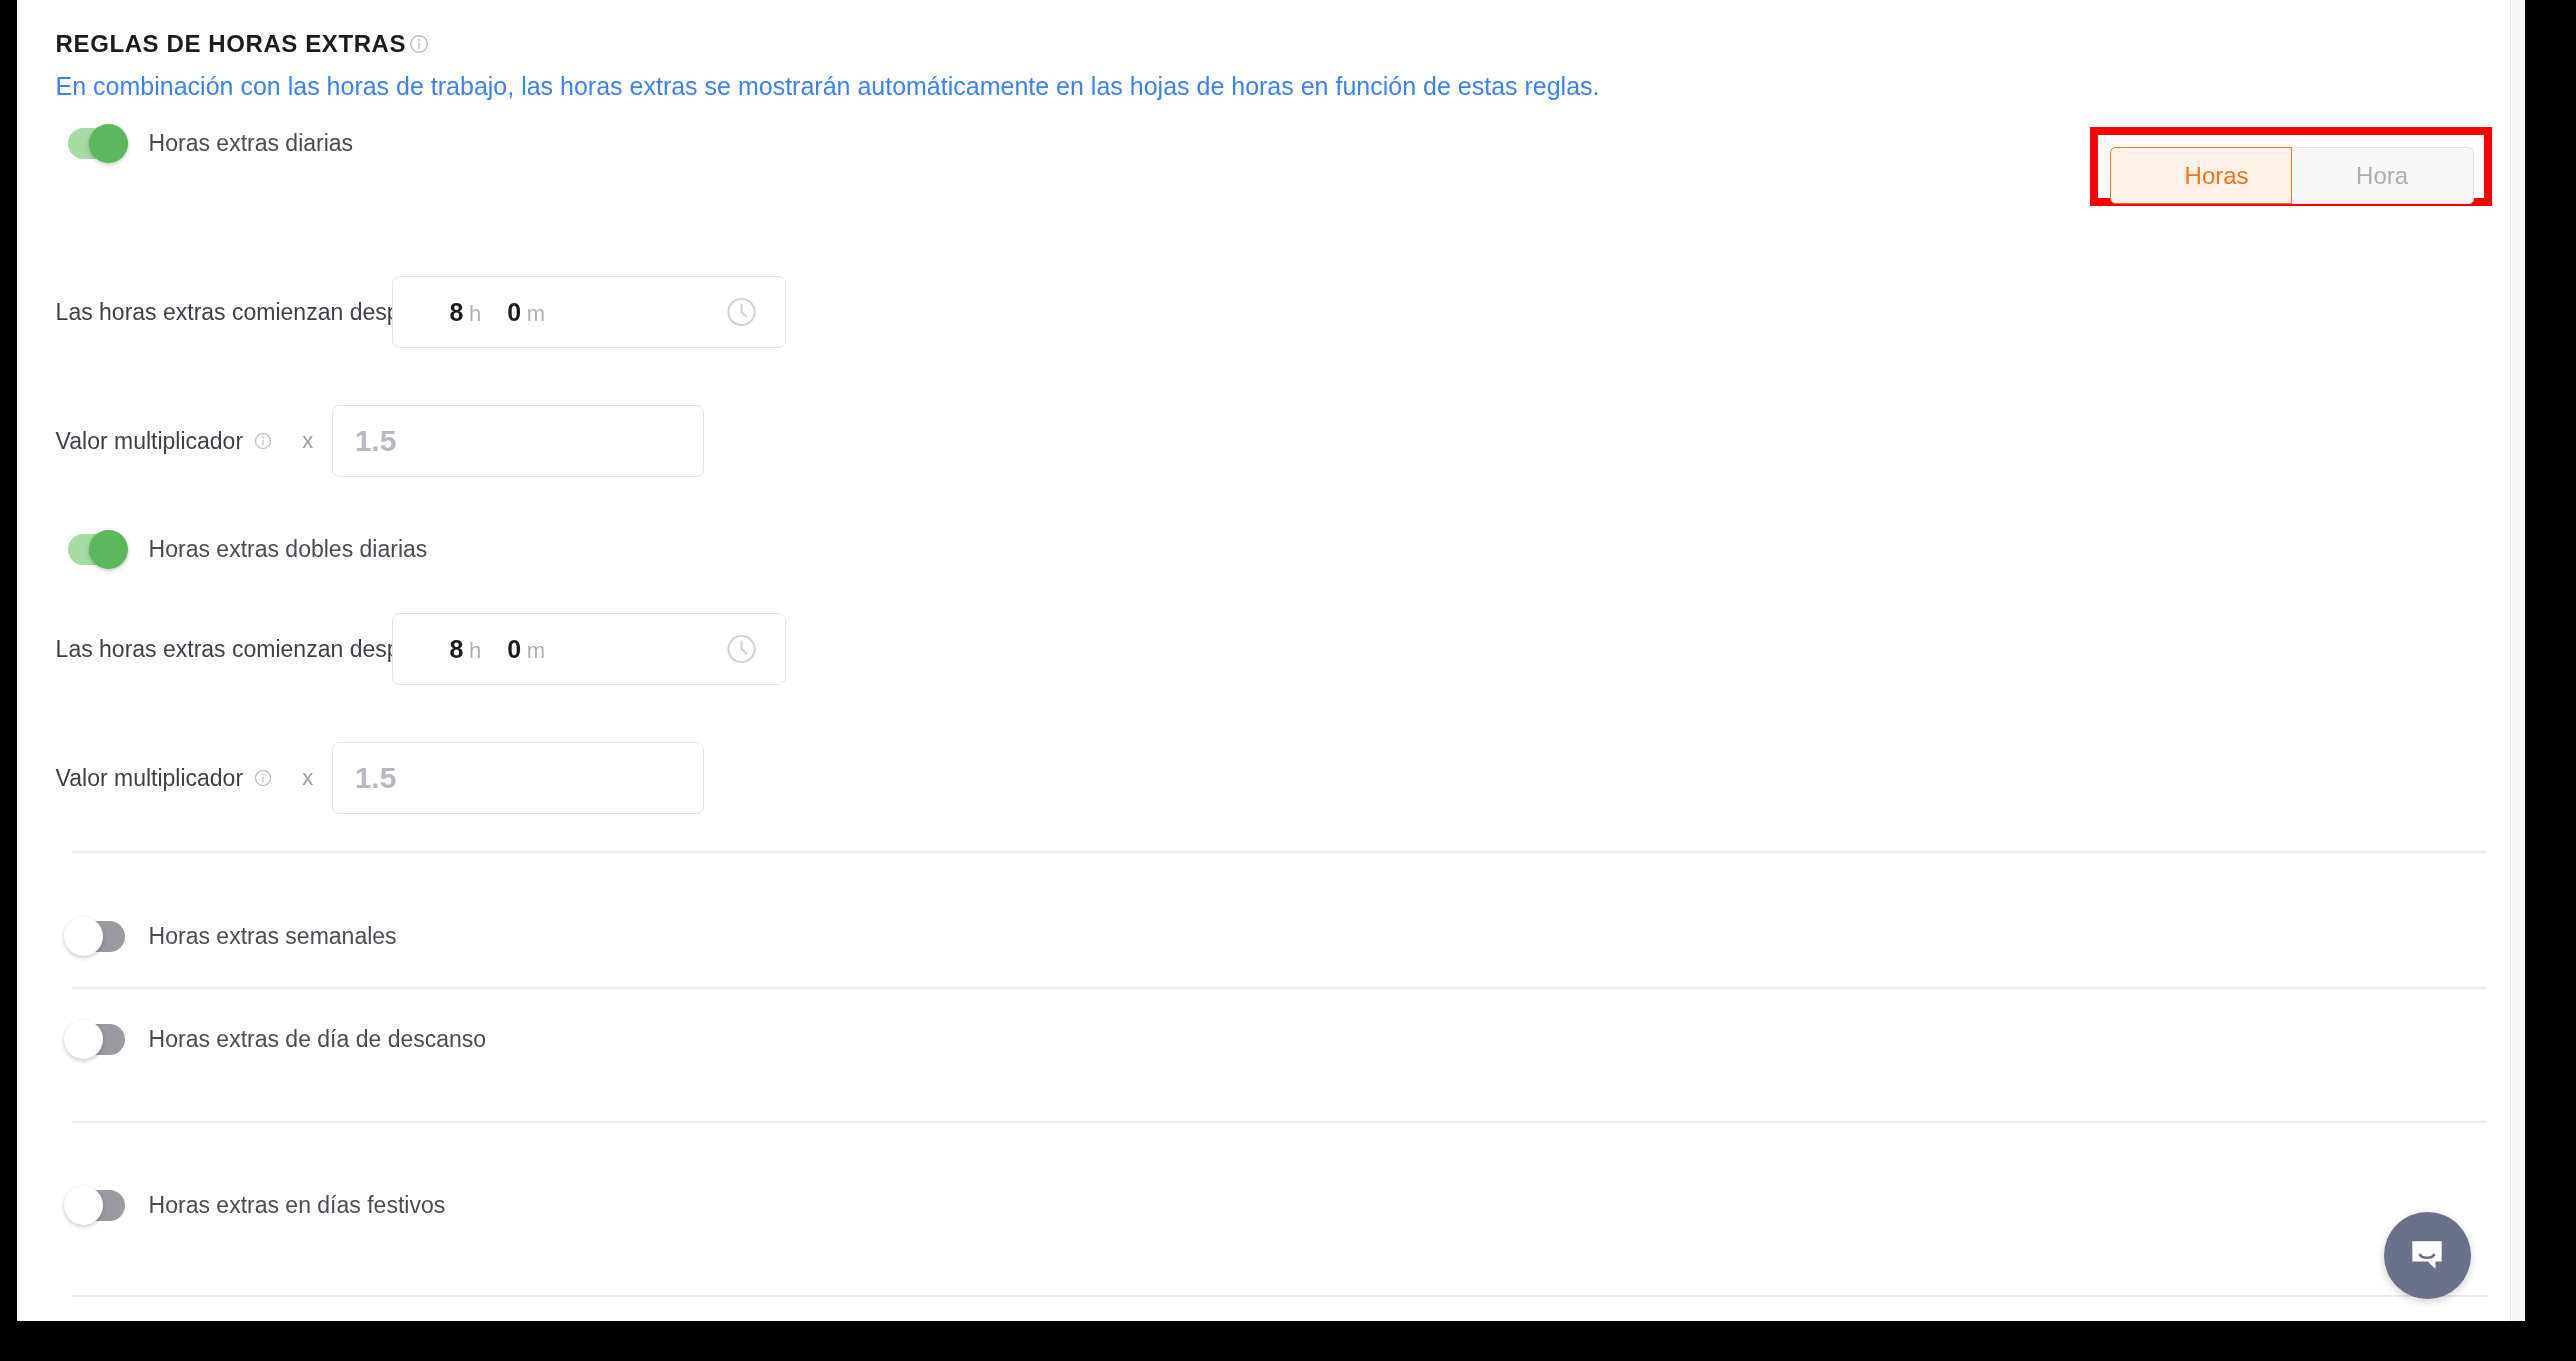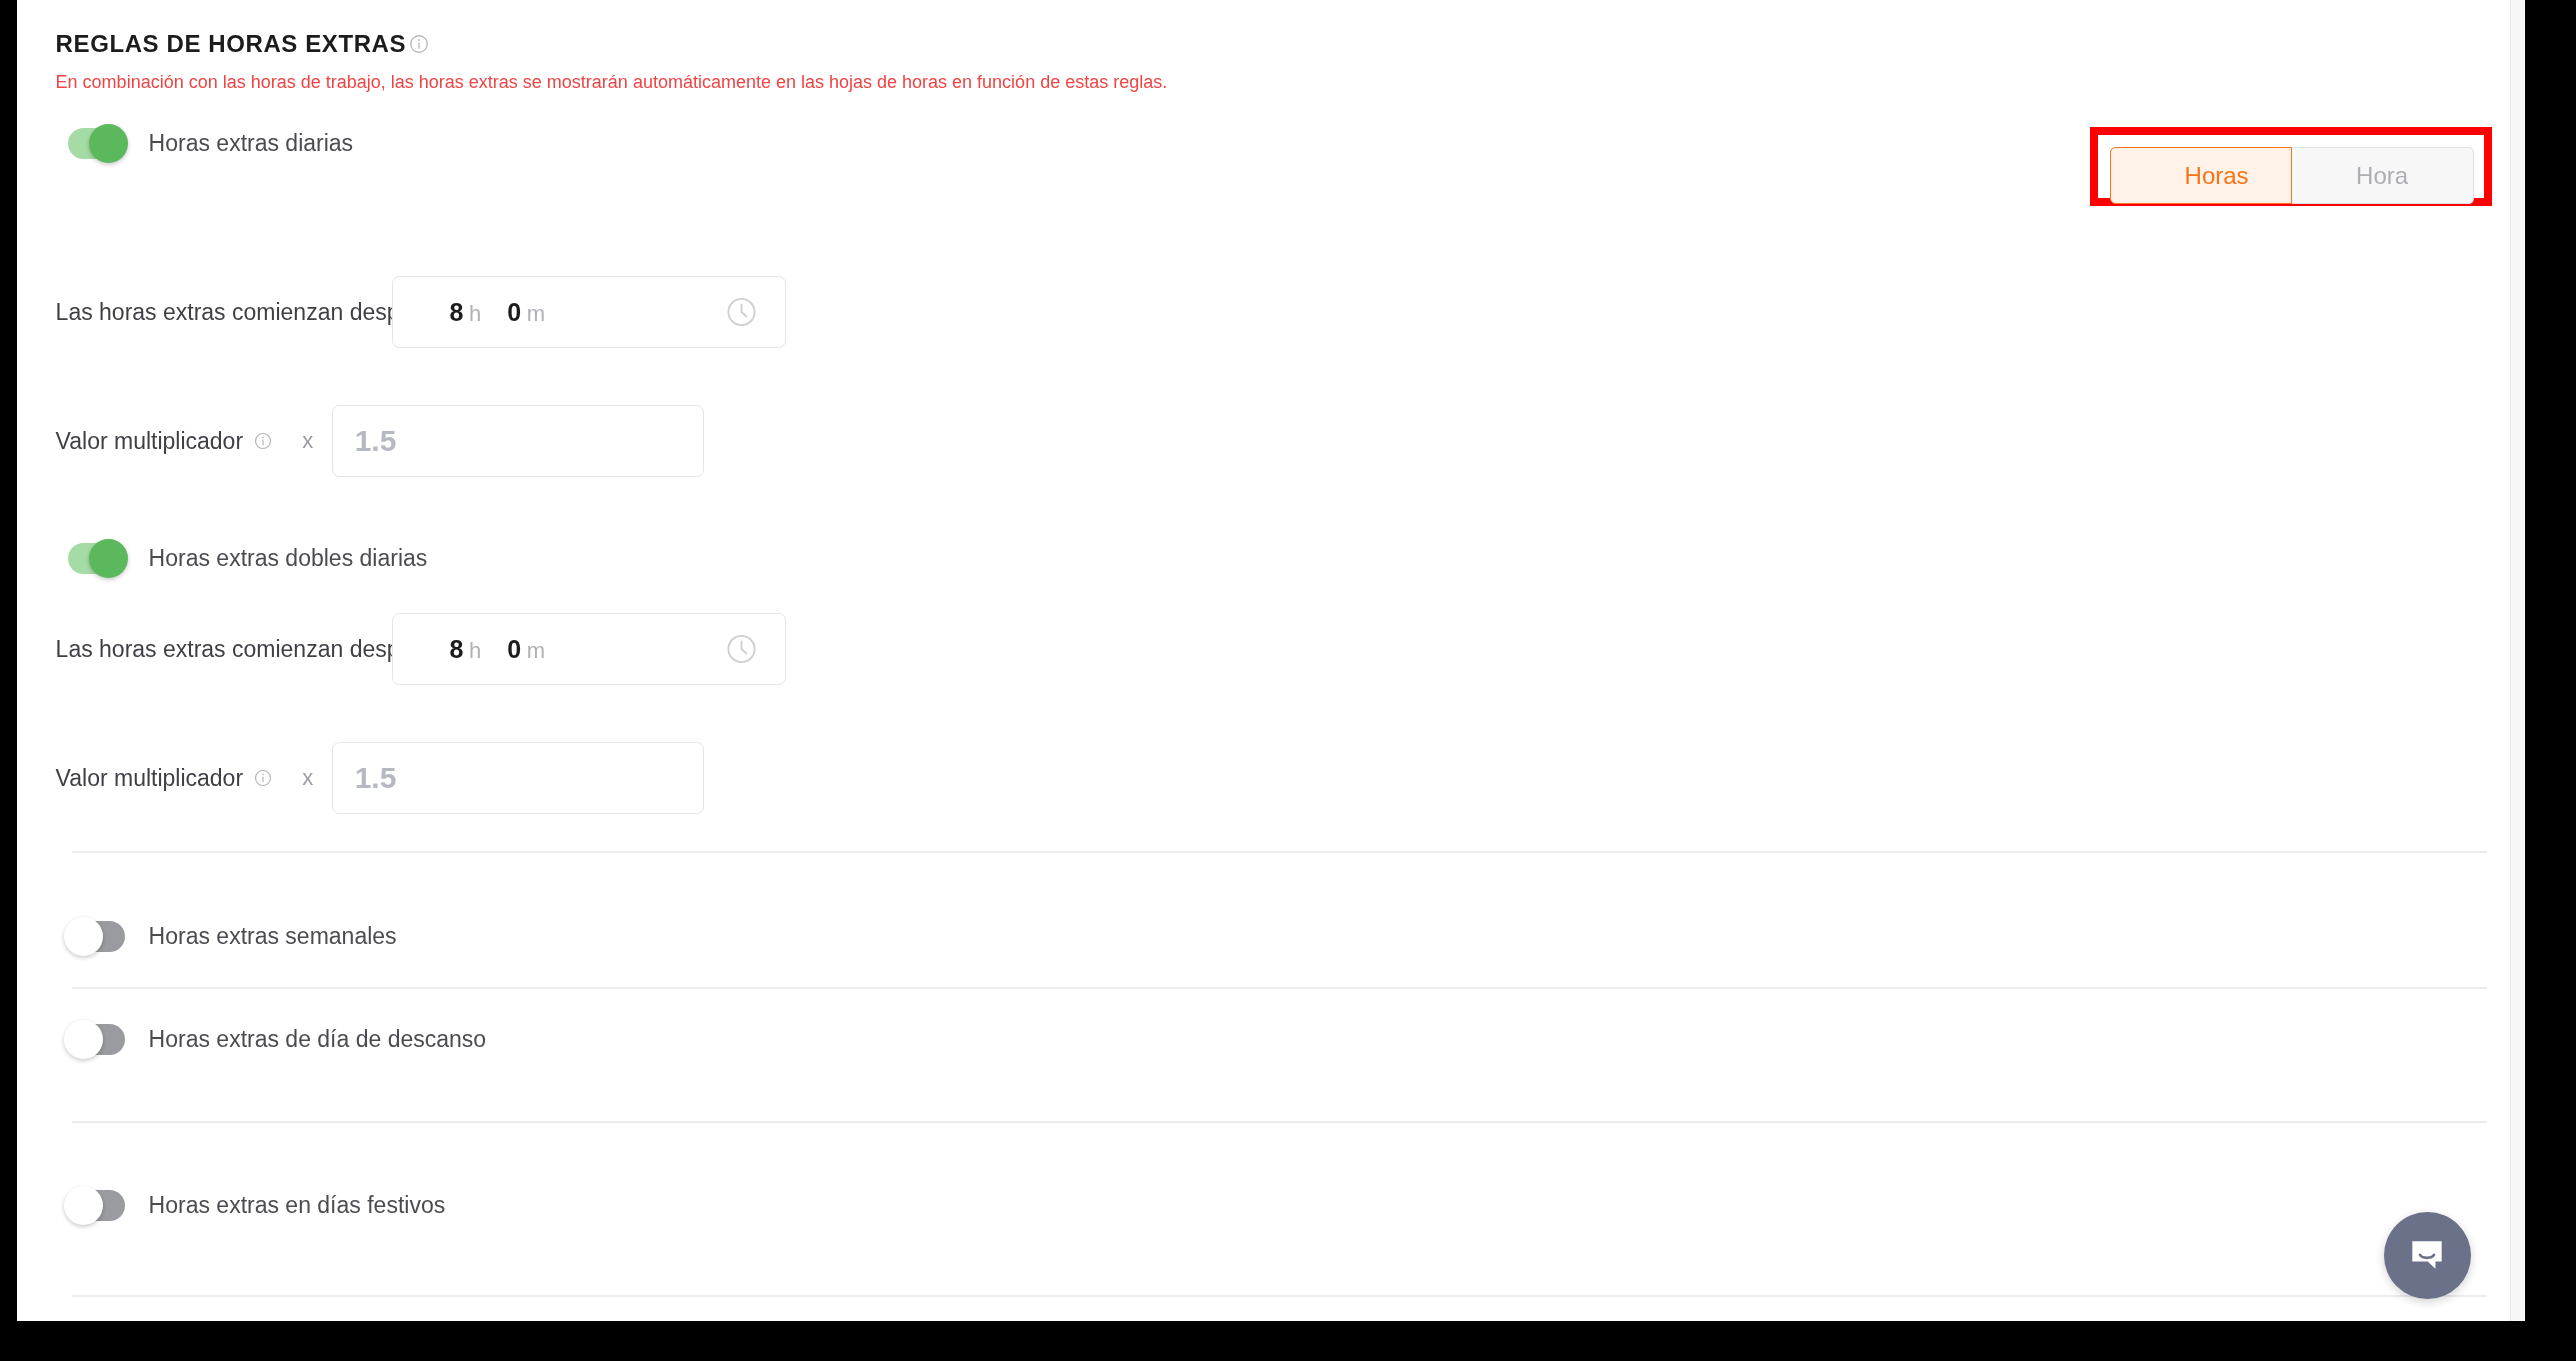--- a/index.html
+++ b/index.html
@@ -73,22 +73,22 @@
     width: 22px;
     height: 22px;
     flex: 0 0 22px;
   }
   .info-icon svg { display: block; }
 
   .section-desc {
     position: absolute;
     left: 39px;
     top: 72px;
-    font-size: 18px;
-    color: #ef4444;
+    font-size: 25px;
+    color: #3b82f6;
     white-space: nowrap;
   }
 
   
   .unit-highlight {
     position: absolute;
     left: 2073px;
     top: 127px;
     width: 402px;
     height: 79px;
@@ -324,21 +324,21 @@
               <circle cx="12" cy="12" r="9" stroke="#b5b5bb" stroke-width="1.4"></circle>
               <circle cx="12" cy="7.6" r="1" fill="#b5b5bb"></circle>
               <rect x="11.3" y="10.2" width="1.4" height="7" rx="0.7" fill="#b5b5bb"></rect>
             </svg>
           </span>
         </span>
         <span class="times-symbol">x</span>
         <input class="mult-input" type="text" placeholder="1.5" style="">
       </div>
 
-      <div class="switch-row" style="left:51px; top:534px;margin-top:9px;">
+      <div class="switch-row" style="left:51px; top:534px;">
         <div class="switch on">
           <div class="knob"></div>
         </div>
         <span class="switch-label">Horas extras dobles diarias</span>
       </div>
 
       <div class="field-row" style="left:39px; top:613px;">
         <span class="field-label" style="width:336px;">Las horas extras comienzan después de</span>
         <div class="time-input">
           <span class="time-seg">

